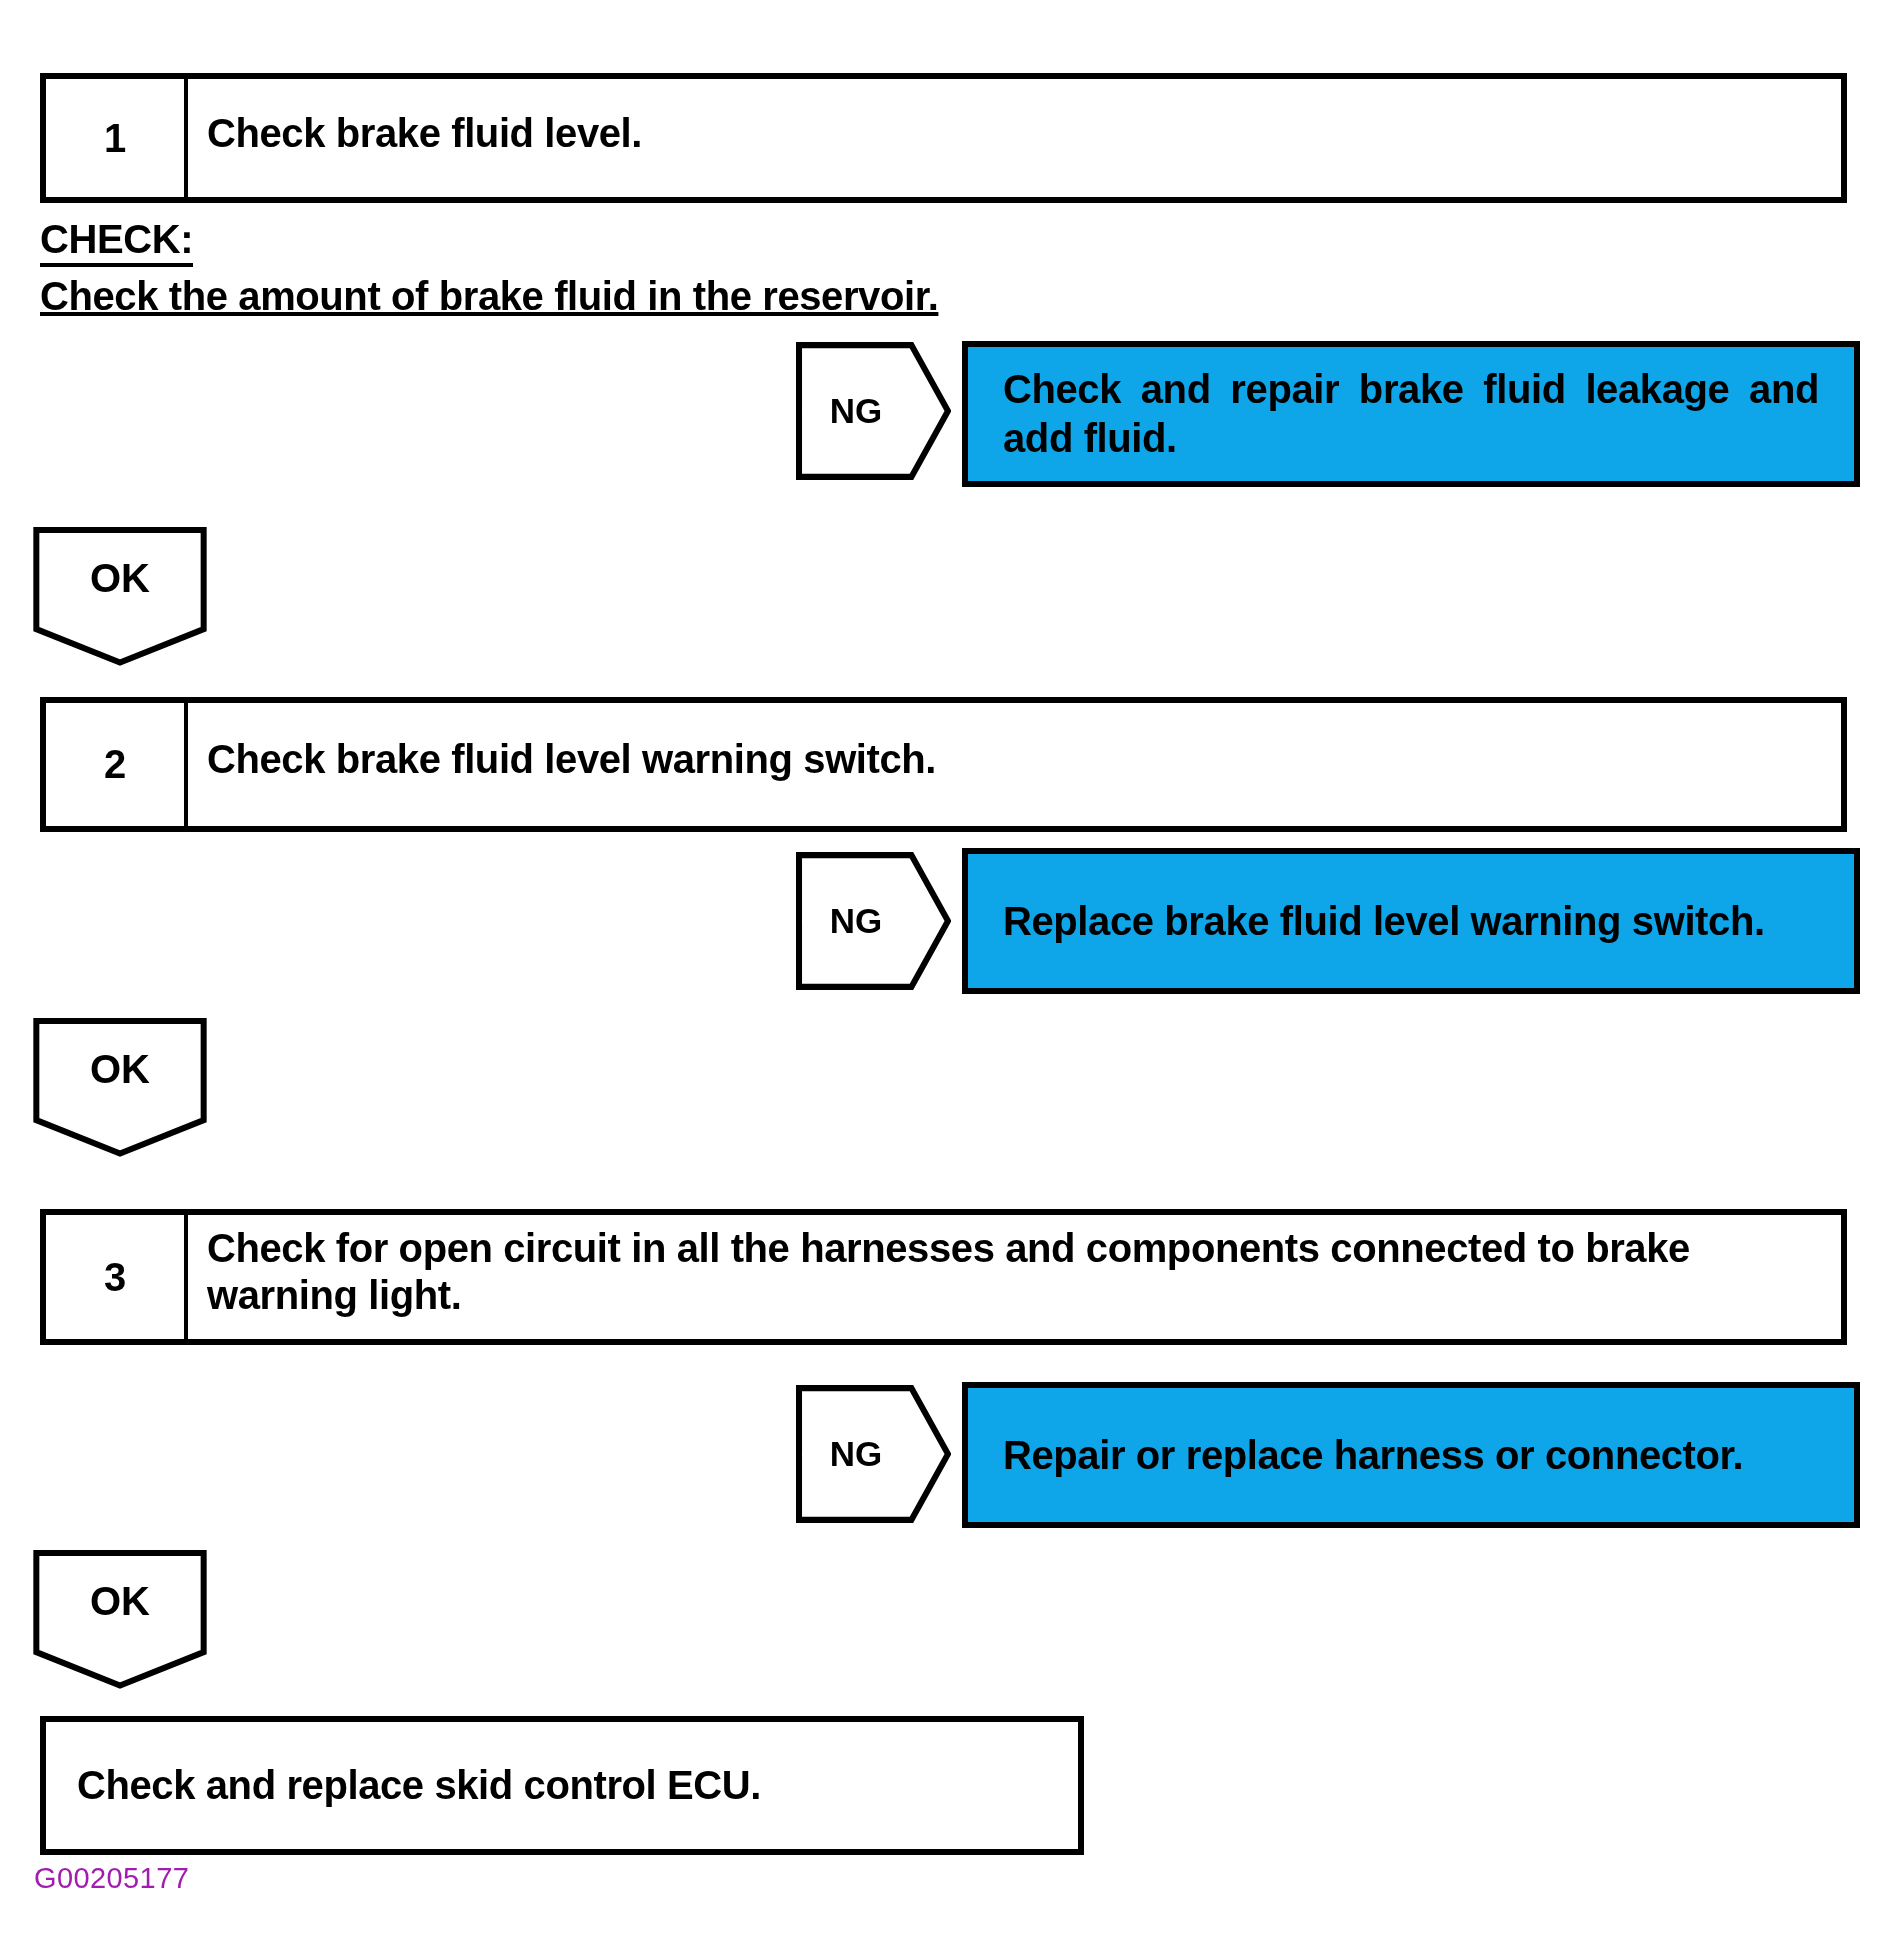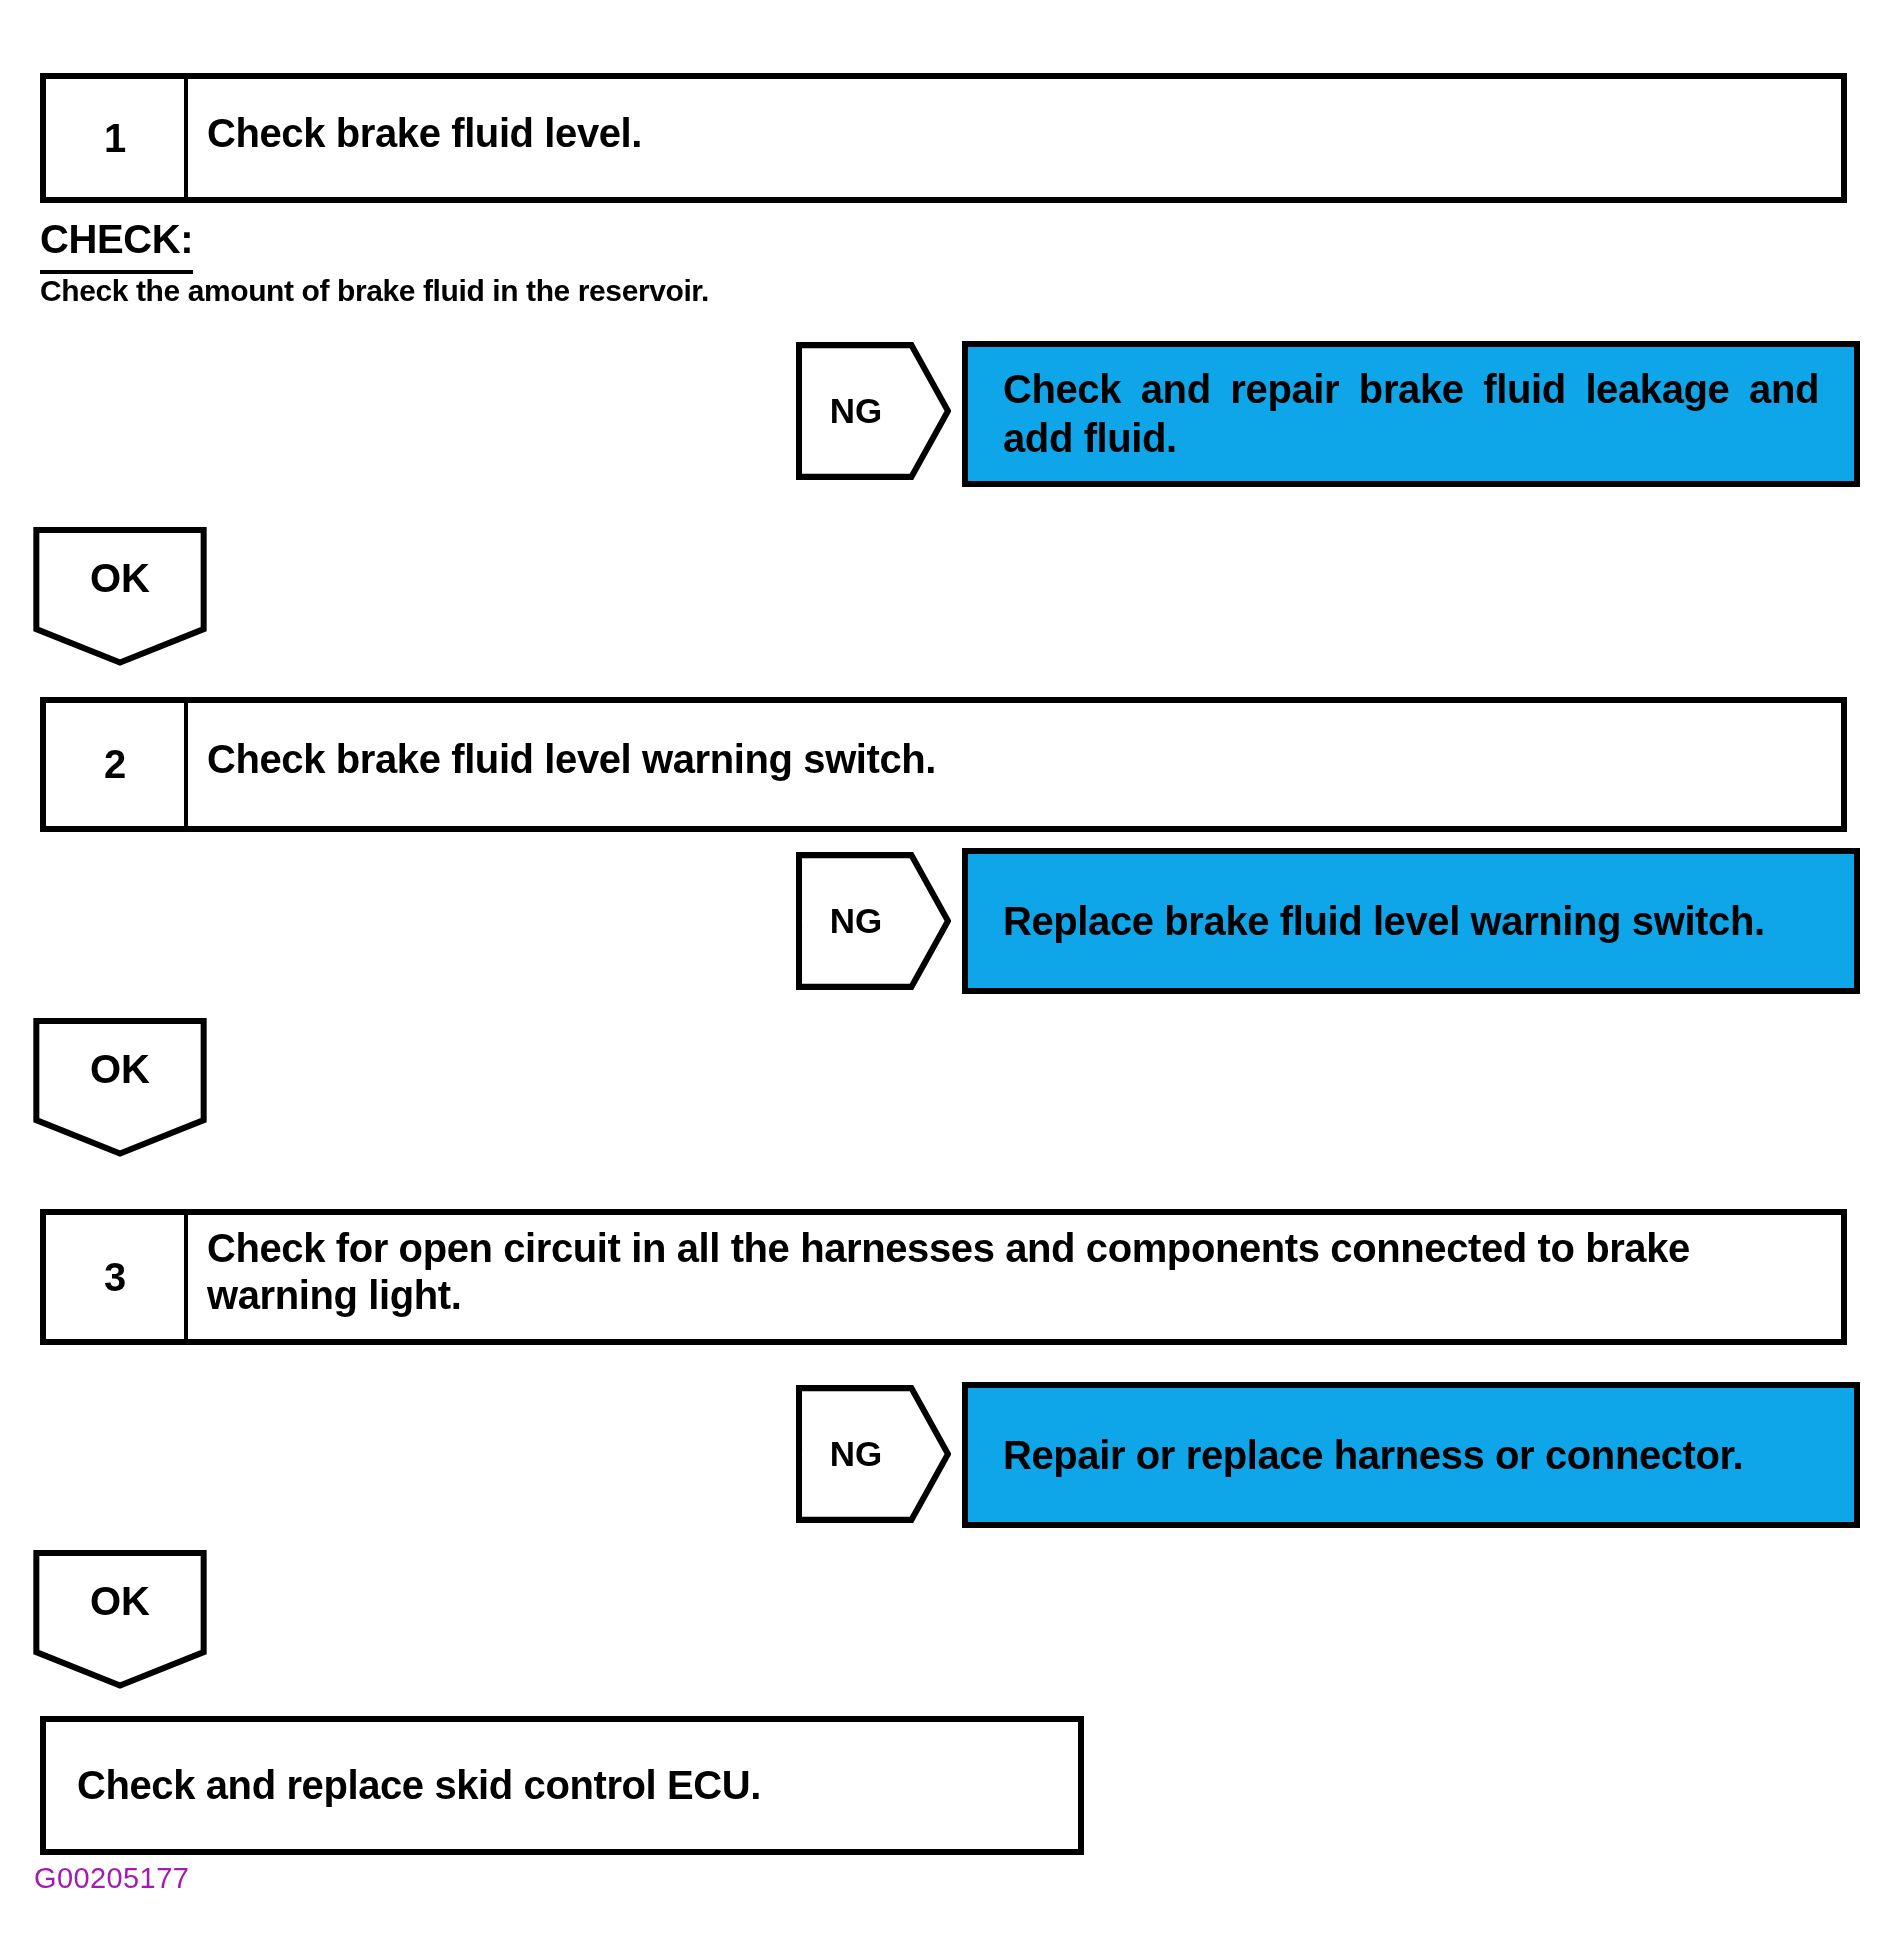--- a/index.html
+++ b/index.html
@@ -52,29 +52,30 @@
     position: absolute;
     left: 40px;
     top: 217px;
     font-size: 40px;
     font-weight: bold;
     letter-spacing: -0.4px;
   }
   .check-heading .underlined {
     display: inline-block;
     border-bottom: 4.3px solid #000;
-    padding-bottom: 8px;
+    padding-bottom: 1px;
   }
   .check-body {
     position: absolute;
     left: 40px;
     top: 274px;
-    font-size: 30px;
-    font-weight: bold;
-    letter-spacing: -0.4px;
+    font-size: 40px;
+    font-weight: bold;
+    letter-spacing: -0.4px;
+    text-decoration: underline;
   }
 
   
   .ng-connector {
     position: absolute;
     left: 796px;
     width: 155px;
     height: 138px;
   }
   .ng-connector svg { position: absolute; left: 0; top: 0; }

